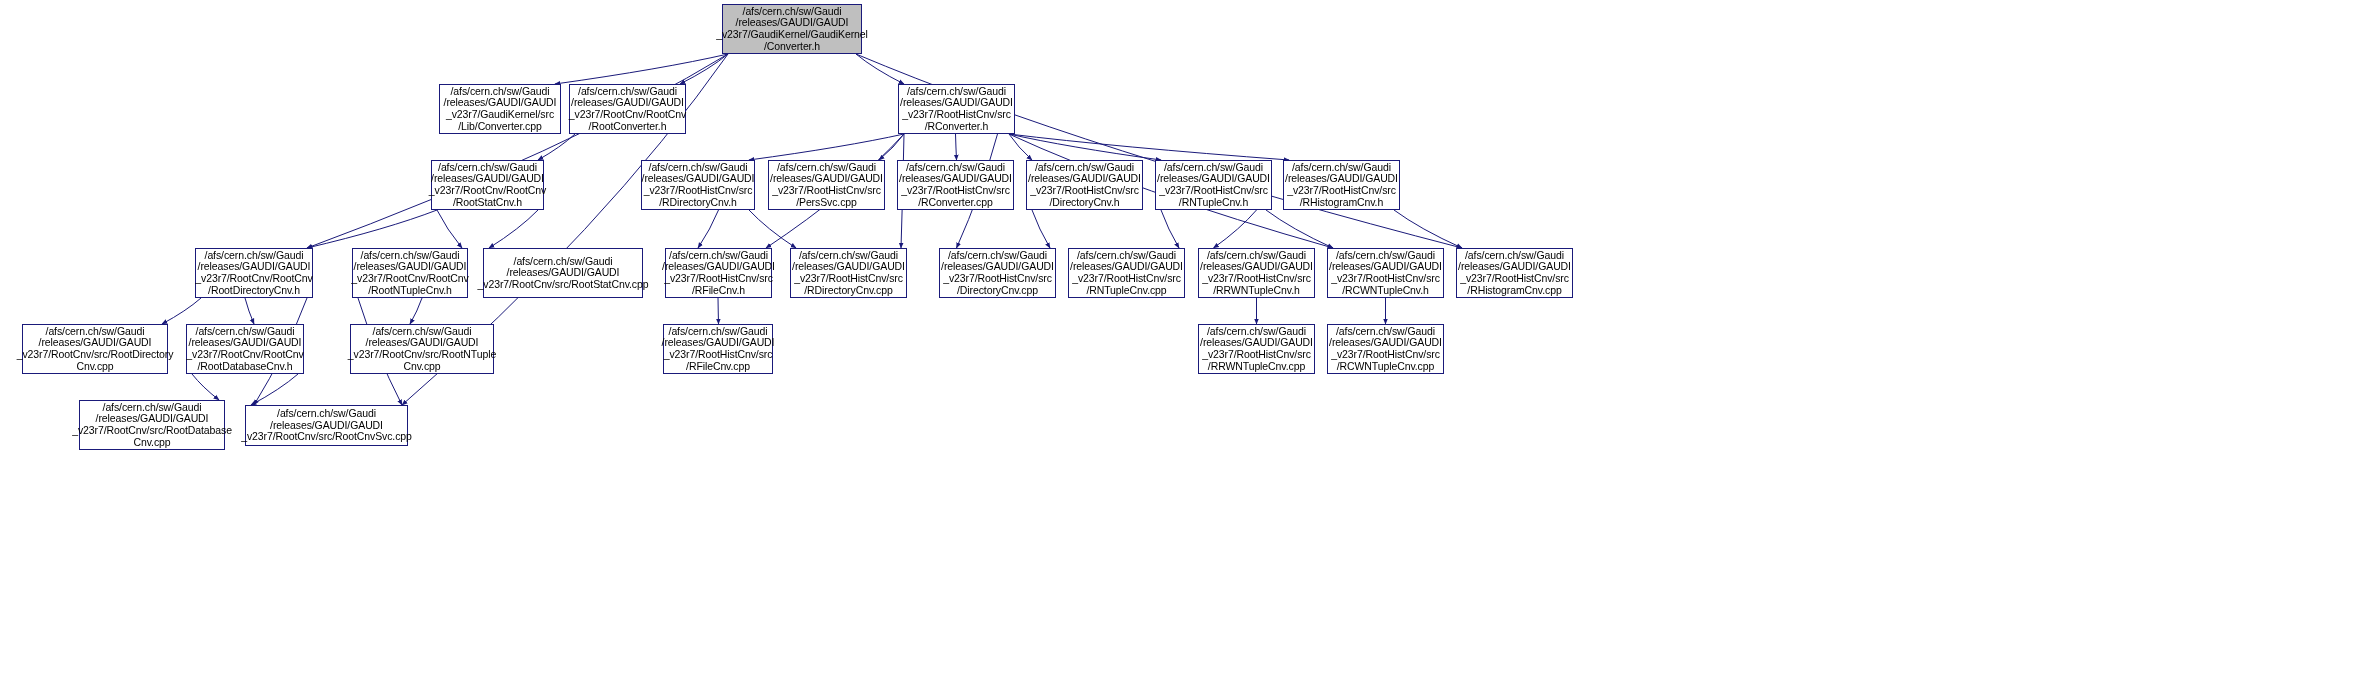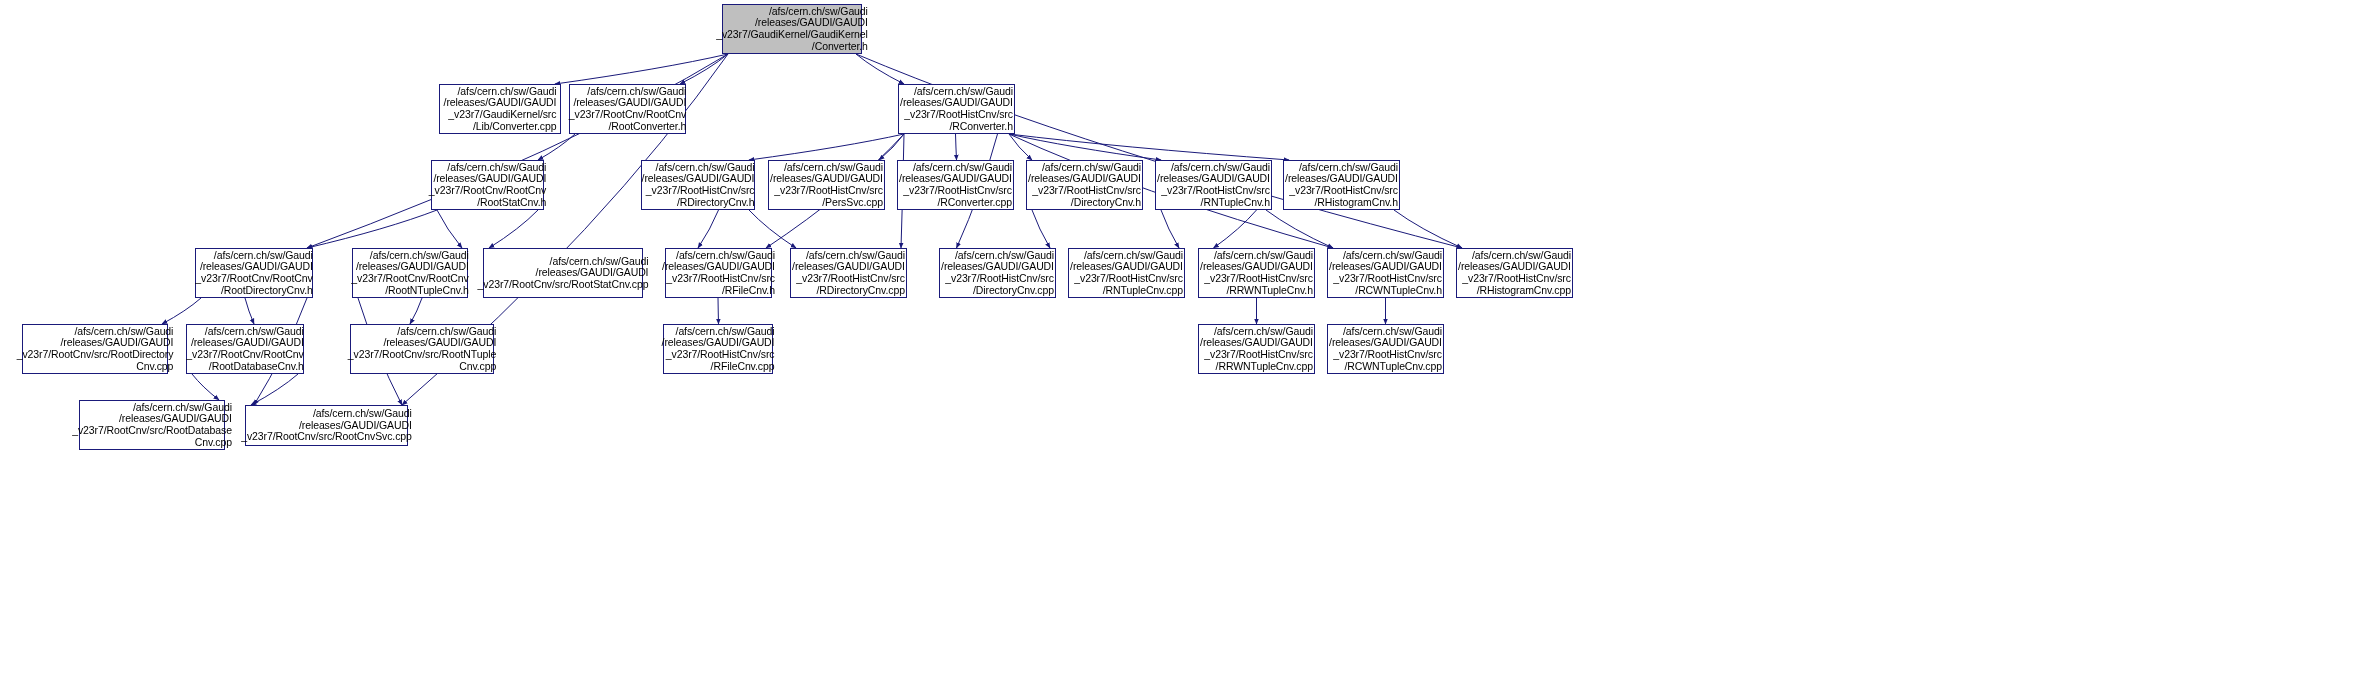--- a/index.html
+++ b/index.html
@@ -24,21 +24,21 @@
     pointer-events: none;
   }
   .node {
     position: absolute;
     box-sizing: border-box;
     border: 1px solid #1a1a7a;
     background: #ffffff;
     color: #000000;
     font-size: 10.5px;
     line-height: 11.6px;
-    text-align: right;
+    text-align: center;
     display: flex;
     align-items: center;
     justify-content: center;
     white-space: pre-line;
     letter-spacing: -0.1px;
     z-index: 2;
   }
   .node.root {
     background: #bfbfbf;
   }

